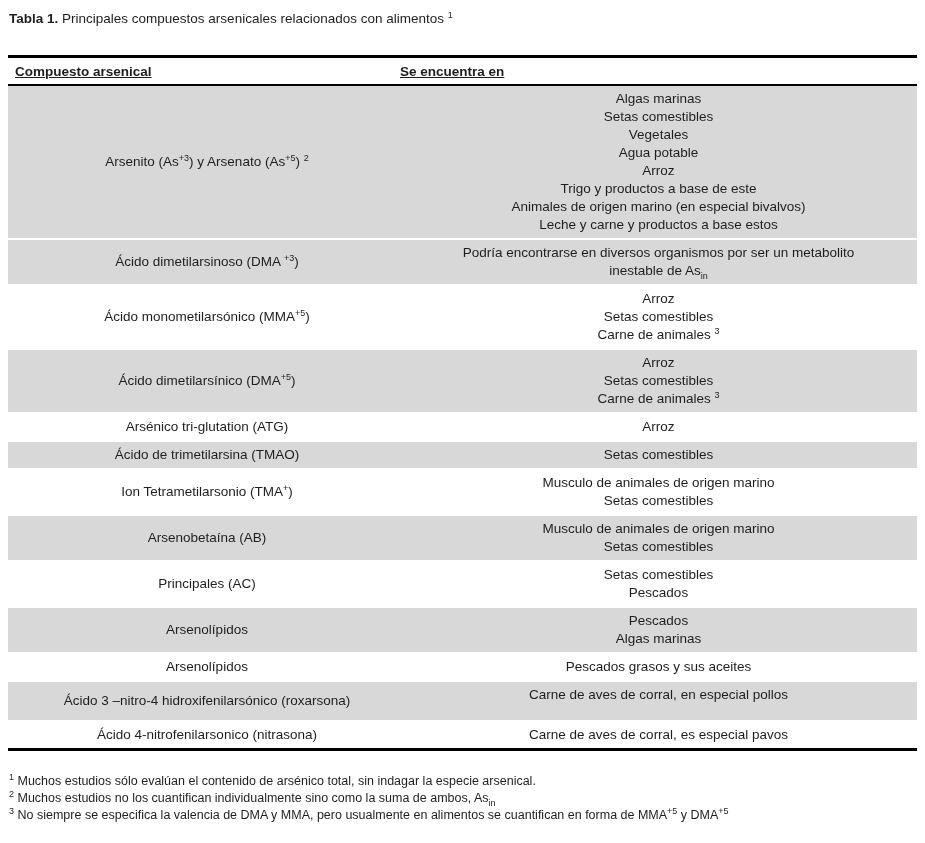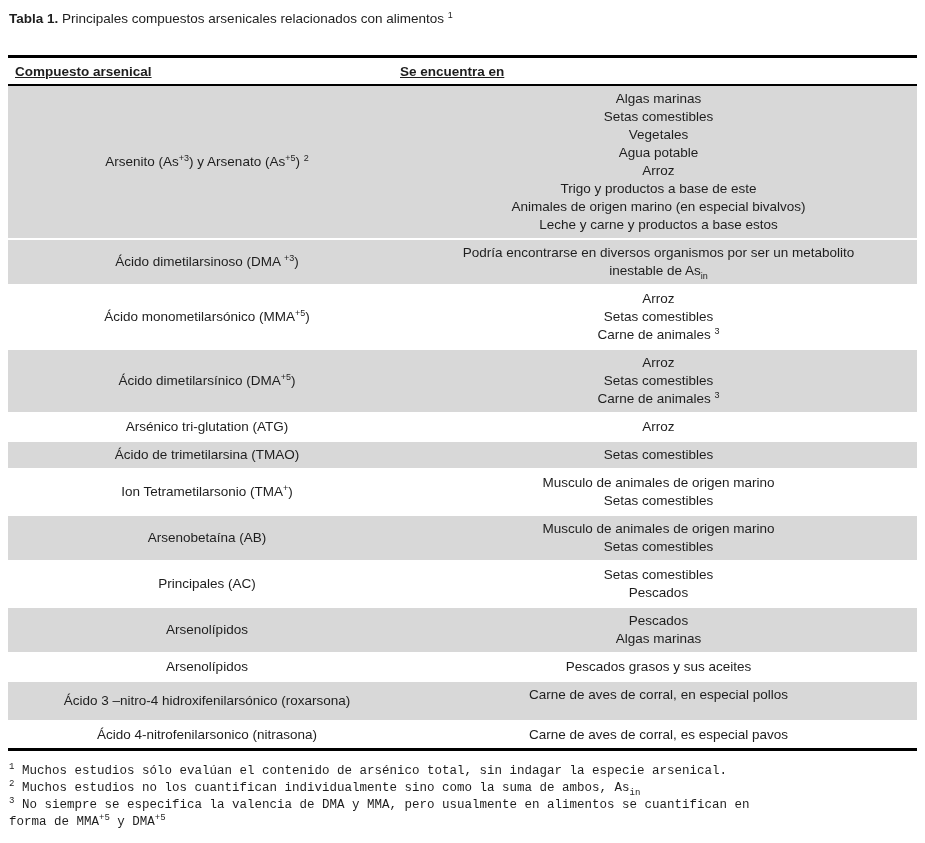--- a/index.html
+++ b/index.html
@@ -66,24 +66,23 @@
     padding-bottom: 4px;
     line-height: 18px;
     text-align: center;
   }
   td.col-compound { vertical-align: middle; }
   td.col-found    { vertical-align: top; }
   tbody tr + tr { border-top: 2px solid #ffffff; }
   tbody tr.shaded { background: var(--shade, #d8d8d8); }
   tbody tr:nth-child(12) { height: 40px; }
   .footnotes {
-    margin-top: 12px;
+    margin-top: 22px;
     margin-left: 1px;
     font-size: 12.5px;
-    font-family: Liberation Mono, monospace;
   }
   .footnotes p {
     margin: 0;
     line-height: 17px;
   }
 </style>
 </head>
 <body>
 
 <div class="page" style="--shade: #d8d8d8; --border: #000000; --text: #1e1e1e; --bg: #ffffff;">

